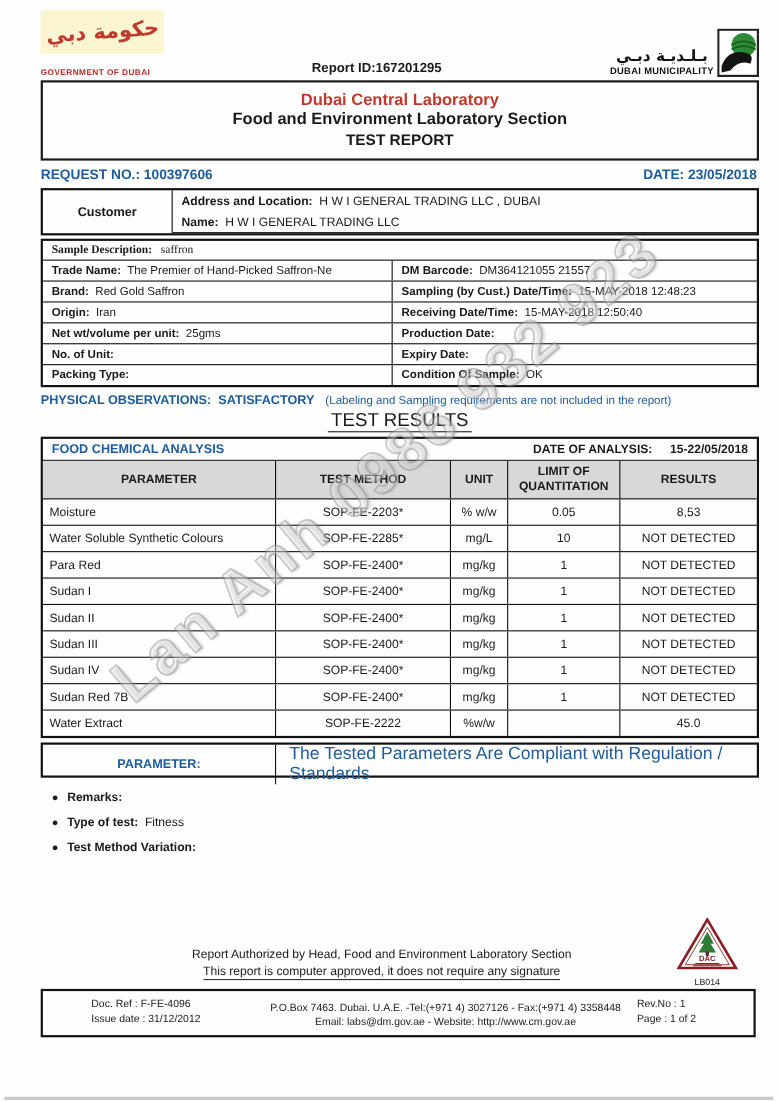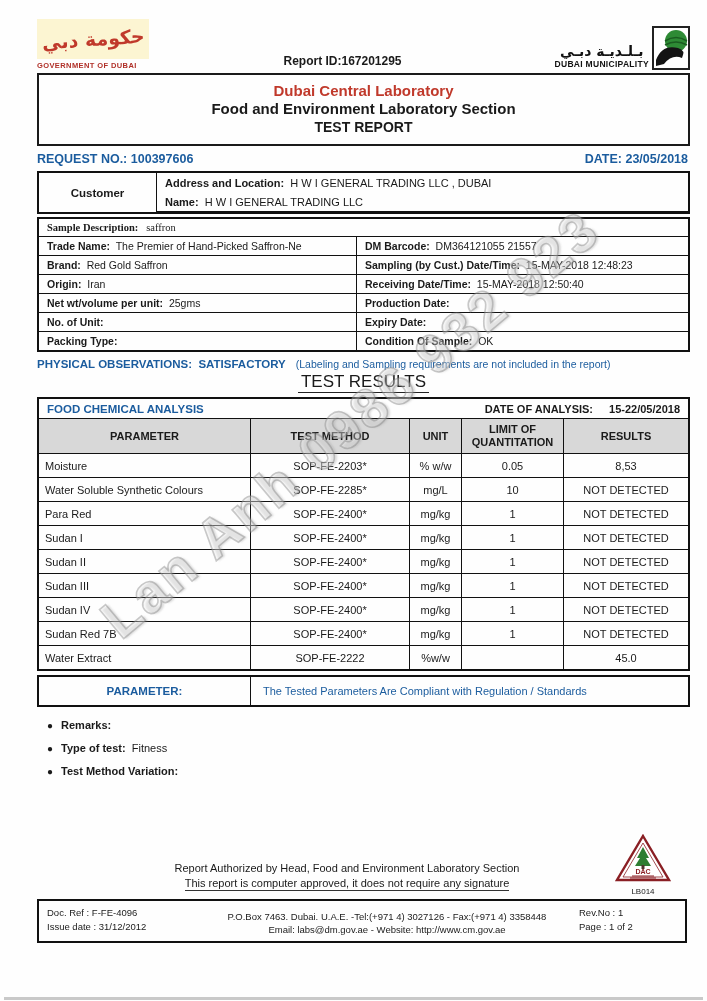--- a/index.html
+++ b/index.html
@@ -5,21 +5,21 @@
   * { margin:0; padding:0; box-sizing:border-box; }
   body { background:#ffffff; font-family:"Liberation Sans", sans-serif; }
   .page { position:relative; width:707px; height:1001px; background:#fefefe; overflow:hidden; color:#1a1a1a; }
   .content { position:absolute; left:37px; top:8px; width:653px; }
 
   
   .hdr { display:flex; align-items:flex-end; height:62px; margin-bottom:3px; }
   .gov { width:138px; }
   .gov-box { width:112px; height:40px; background:#fcf5d2; display:flex; align-items:center; justify-content:center; }
   .gov-ar { font-family:"DejaVu Sans", sans-serif; font-size:19px; font-weight:bold; color:#c0392b; transform:rotate(-4deg); }
-  .gov-lbl { font-size:7.5px; font-weight:bold; color:#b03028; letter-spacing:.4px; margin-top:2px; }
+  .gov-lbl { font-size:7.5px; font-weight:bold; color:#b03028; letter-spacing:.4px; margin-top:12px; }
   .rid { flex:1; text-align:center; font-size:12px; font-weight:bold; padding-bottom:2px; }
   .dm { width:180px; display:flex; align-items:flex-end; justify-content:flex-end; gap:3px; }
   .dm-txt { text-align:center; padding-bottom:1px; }
   .dm-ar { font-family:"DejaVu Sans", sans-serif; font-size:14px; font-weight:bold; color:#111; }
   .dm-lbl { font-size:8.5px; font-weight:bold; color:#111; letter-spacing:.3px; }
 
   
   .tbox { border:2.5px solid #1a1a1a; text-align:center; padding:7px 0 9px; }
   .t1 { color:#c0392b; font-weight:bold; font-size:15px; }
   .t2 { font-weight:bold; font-size:15px; margin-top:1px; }
@@ -59,34 +59,34 @@
   .hcell { font-weight:bold; font-size:11px; text-align:center; display:flex; align-items:center; justify-content:center; min-height:34px; border-right:1.5px solid #111; line-height:1.15; }
   .hcell:last-child, .dcell:last-child { border-right:none; }
   .ana-row { border-bottom:1.5px solid #111; }
   .ana-row:last-child { border-bottom:none; }
   .dcell { font-size:11px; min-height:23px; display:flex; align-items:center; justify-content:center; border-right:1.5px solid #111; }
   .dcell.pname { justify-content:flex-start; padding-left:6px; }
 
   
   .concl { border:2px solid #111; margin-top:4px; display:grid; grid-template-columns:212px 1fr; height:32px; }
   .concl-l { border-right:1.5px solid #111; display:flex; align-items:center; justify-content:center; font-weight:bold; font-size:11.5px; }
-  .concl-r { display:flex; align-items:center; padding-left:12px; font-size:11px; }
+  .concl-r { display:flex; align-items:center; padding-left:12px; font-size:16px; }
 
   
   .bullets { margin-top:12px; padding-left:10px; font-size:11px; }
   .bullet { margin-bottom:11px; }
   .bullet .dot { font-size:10px; margin-right:8px; }
 
   
   .auth { position:absolute; left:37px; width:620px; top:862px; text-align:center; font-size:11px; }
   .auth .u { display:inline-block; border-bottom:1.2px solid #333; padding-bottom:1px; margin-top:3px; }
   .dac { position:absolute; left:613px; top:834px; width:60px; text-align:center; }
   .dac-code { font-size:8px; margin-top:1px; }
   .fbox { position:absolute; left:37px; top:899px; width:650px; height:44px; border:2px solid #111; display:flex; font-size:9.5px; }
-  .fb-l { width:158px; padding:5px 0 0 8px; line-height:1.45; }
+  .fb-l { width:158px; padding:5px 0 0 8px; line-height:1.45;margin-left:36px; }
   .fb-c { flex:1; text-align:center; padding-top:9px; line-height:1.4; }
   .fb-r { width:108px; padding:5px 0 0 2px; line-height:1.45; }
   .bottom-strip { position:absolute; left:4px; right:4px; bottom:1px; height:3px; background:#c9c9c9; }
 
   
   .wm { position:absolute; left:18px; top:392px; width:664px; text-align:center;
         transform:rotate(-40deg); font-size:55px; font-weight:bold; letter-spacing:3px;
         color:rgba(240,240,240,0.30); -webkit-text-stroke:1.6px rgba(128,128,128,0.42);
         text-shadow:2px 2px 2px rgba(150,150,150,0.30); z-index:6; pointer-events:none; white-space:nowrap; }
 </style>

